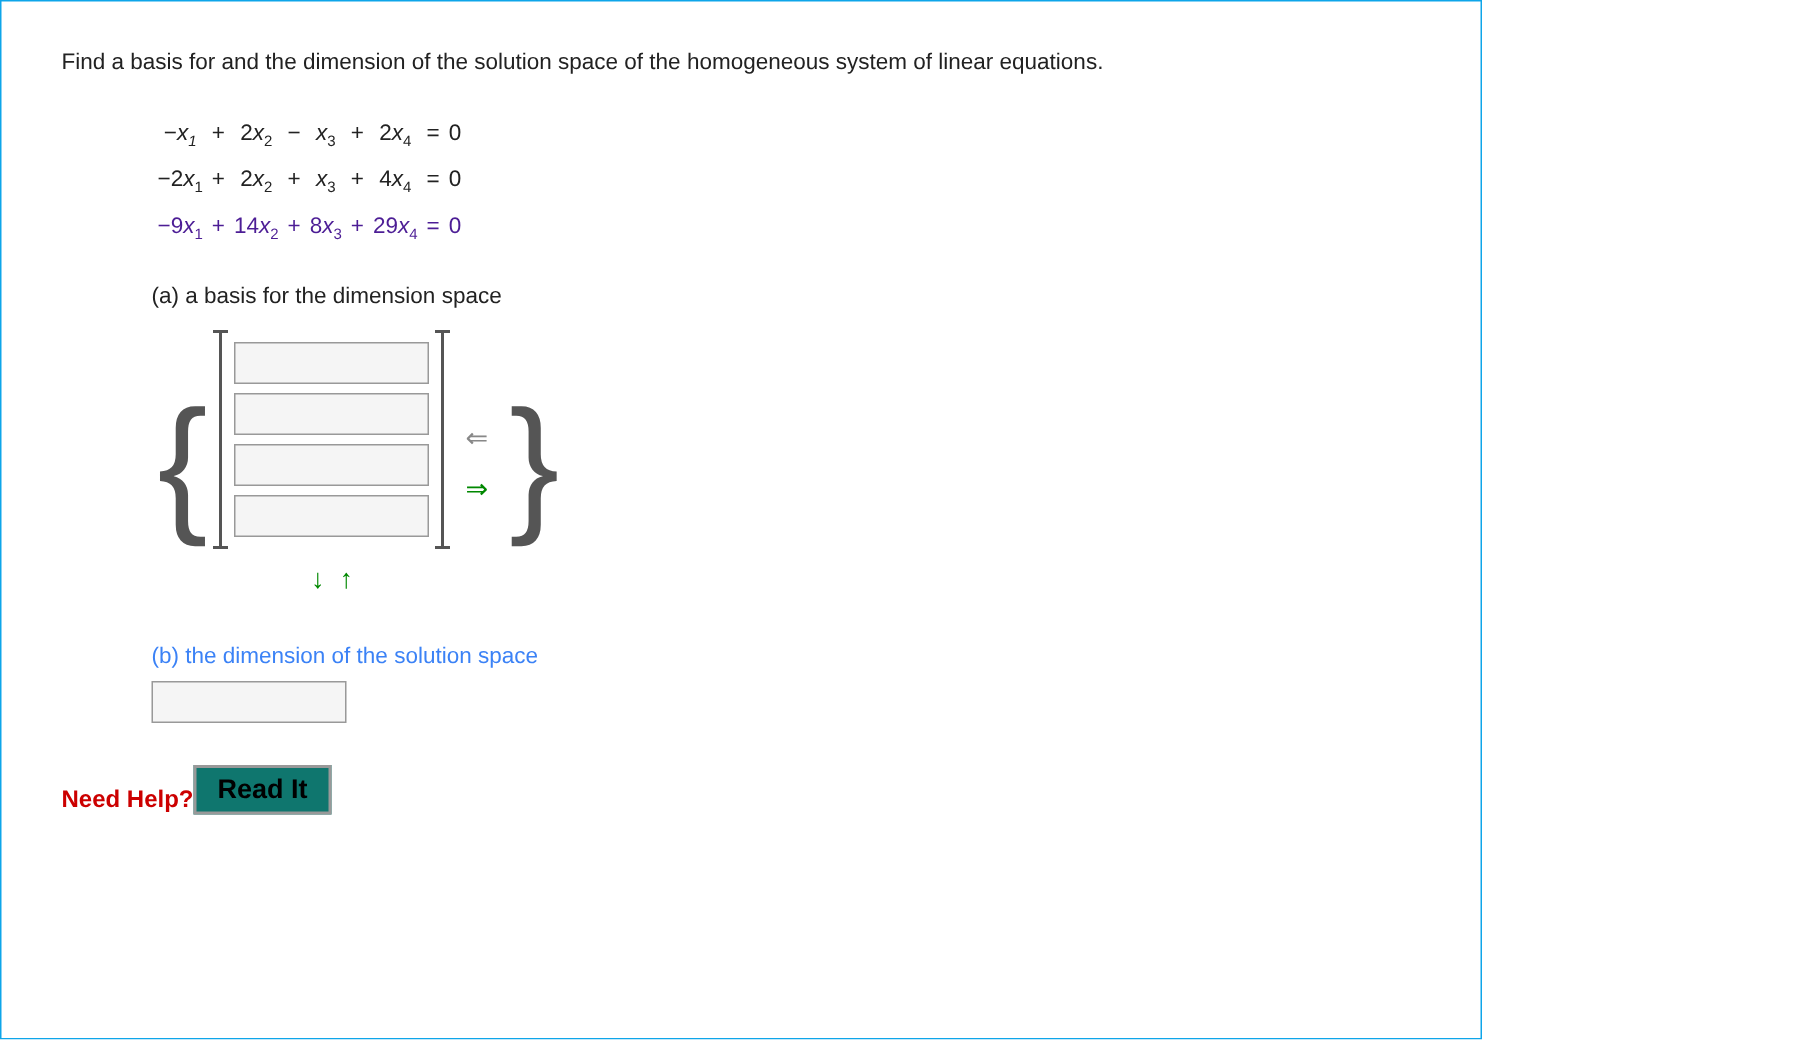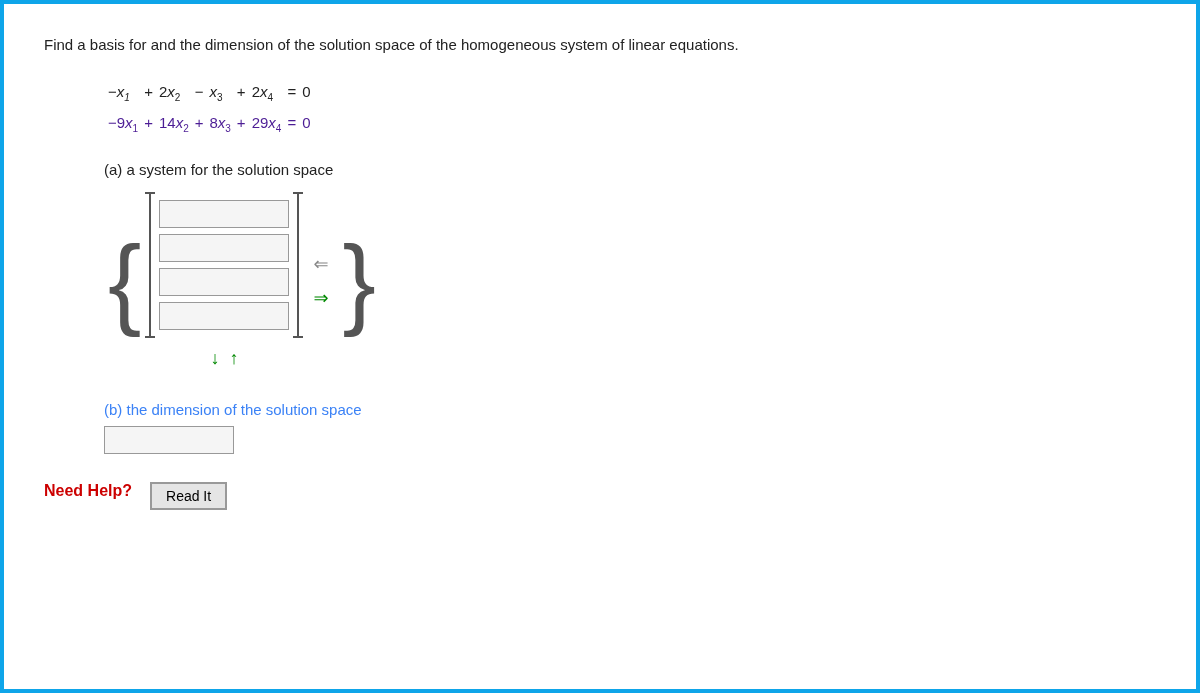--- a/index.html
+++ b/index.html
@@ -5,24 +5,24 @@
     * { box-sizing: border-box; margin: 0; padding: 0; }
 
     body {
       background: #fff;
       font-family: Arial, sans-serif;
       font-size: 15px;
       color: #222;
     }
 
     .page-container {
-      width: 1200px;
+      width: 988px;
       min-height: 693px;
       background: #fff;
-      border: 4px solid #0ea5e9;
+      border: 1px solid #0ea5e9;
       padding: 30px 40px 30px 40px;
     }
 
     .problem-statement {
       font-size: 15px;
       color: #222;
       margin-bottom: 20px;
       line-height: 1.5;
     }
 
@@ -128,39 +128,39 @@
       border: 1px solid #999;
       background: #f5f5f5;
       outline: none;
       padding: 2px 4px;
       font-size: 14px;
       display: block;
     }
 
     .help-row {
       display: flex;
-      align-items: flex-start;
-      gap: 18px;
+      align-items: flex-end;
+      gap: 0;
       margin-left: 0;
       margin-top: 10px;
     }
 
     .need-help-label {
       color: #cc0000;
       font-weight: bold;
       font-size: 16px;
     }
 
     .read-it-btn {
-      background: #e5e5e5;
+      background: #0f766e;
       border: 2px solid #999;
       padding: 4px 14px;
-      font-size: 14px;
+      font-size: 18px;
       cursor: pointer;
-      font-weight: normal;
+      font-weight: bold;
     }
 
     
     .eq-table {
       border-collapse: collapse;
       margin-left: 60px;
       margin-bottom: 22px;
     }
 
     .eq-table td {
@@ -170,21 +170,21 @@
       line-height: 1.8;
       vertical-align: baseline;
     }
 
     .eq-table td.op {
       text-align: center;
       padding: 1px 2px;
     }
 
     .eq-table td.term {
-      text-align: left;
+      text-align: center;
     }
 
     .eq-table tr.red-row td {
       color: #4c1d95;
     }
 
     sub {
       font-size: 10px;
     }
   </style>
@@ -205,38 +205,49 @@
       <td class="op">+</td>
       <td class="term">2<em>x</em><sub>2</sub></td>
       <td class="op">−</td>
       <td class="term"><em>x</em><sub>3</sub></td>
       <td class="op">+</td>
       <td class="term">2<em>x</em><sub>4</sub></td>
       <td class="op">=</td>
       <td class="term">0</td>
     </tr>
 
+    <tr>
+      <td class="term">−2<em>x</em><sub>1</sub></td>
+      <td class="op">+</td>
+      <td class="term">2<em>x</em><sub>2</sub></td>
+      <td class="op">+</td>
+      <td class="term"><em>x</em><sub>3</sub></td>
+      <td class="op">+</td>
+      <td class="term">4<em>x</em><sub>4</sub></td>
+      <td class="op">=</td>
+      <td class="term">0</td>
+    </tr>
 
 
     <tr class="red-row">
       <td class="term">−9<em>x</em><sub>1</sub></td>
       <td class="op">+</td>
       <td class="term">14<em>x</em><sub>2</sub></td>
       <td class="op">+</td>
       <td class="term">8<em>x</em><sub>3</sub></td>
       <td class="op">+</td>
       <td class="term">29<em>x</em><sub>4</sub></td>
       <td class="op">=</td>
       <td class="term">0</td>
     </tr>
   </tbody>
     </table>
 
   <div class="section-label" style="margin-left: 60px; margin-bottom: 14px;">
-    <span>(a) a system for the solution space</span>
+    <span>(a) a basis for the dimension space</span>
   </div>
 
   <div class="basis-area">
 
     <span class="curly-brace" style="font-size:100px; color:#555; font-weight:100;">{</span>
 
     <div style="display:flex; flex-direction:column; align-items:center;">
       <div style="display:flex; align-items:stretch;">
 
         <div style="display:flex; flex-direction:column; align-items:center;">

